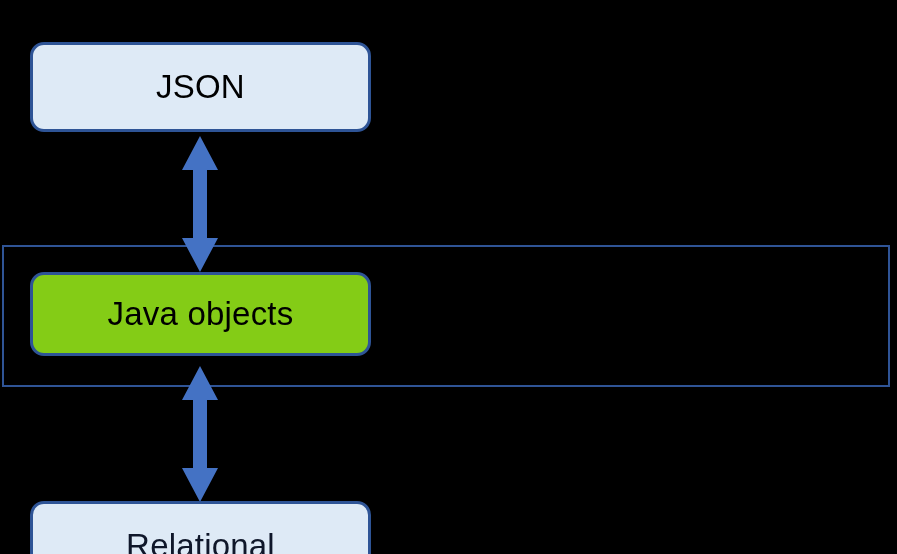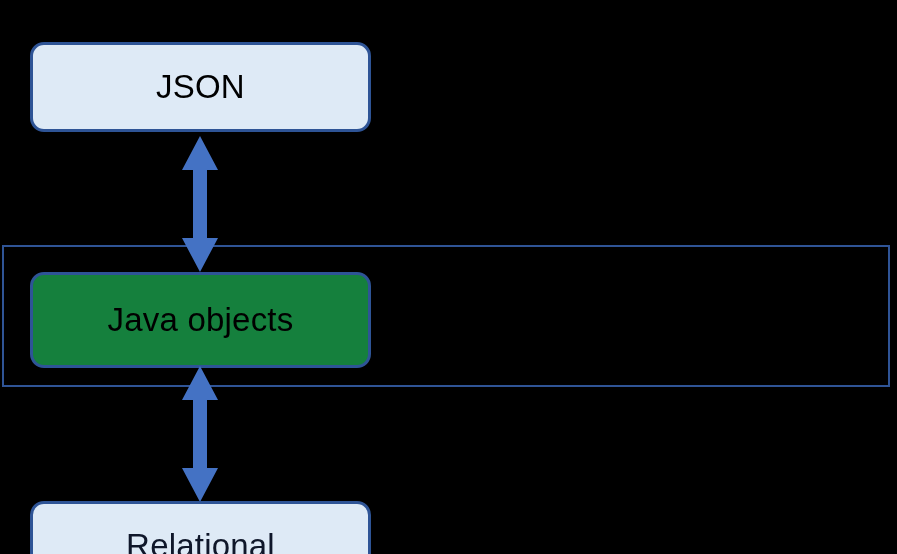--- a/index.html
+++ b/index.html
@@ -64,21 +64,21 @@
   <div class="node" id="node-json" style="left: 30px; top: 2px; width: 341px; height: 90px; background: rgb(222, 234, 246); border-color: rgb(46, 84, 150); color: rgb(0, 0, 0);">
     <span class="node-label">JSON</span>
   </div>
 
   <div class="arrow" id="connector-json-to-java" style="left: 182px; top: 96px;">
     <svg width="36" height="136" viewBox="0 0 36 136" xmlns="http://www.w3.org/2000/svg">
       <polygon class="arrow-shape" points="18,0 36,34 25,34 25,102 36,102 18,136 0,102 11,102 11,34 0,34" fill="#4472C4"></polygon>
     </svg>
   </div>
 
-  <div class="node" id="node-java-objects" style="left: 30px; top: 232px; width: 341px; height: 96px; background: #15803d; border-color: rgb(46, 84, 150); color: rgb(0, 0, 0);">
+  <div class="node" id="node-java-objects" style="left: 30px; top: 232px; width: 341px; height: 84px; background: #84cc16; border-color: rgb(46, 84, 150); color: rgb(0, 0, 0);">
     <span class="node-label">Java objects</span>
   </div>
 
   <div class="arrow" id="connector-java-to-relational" style="left: 182px; top: 326px;">
     <svg width="36" height="136" viewBox="0 0 36 136" xmlns="http://www.w3.org/2000/svg">
       <polygon class="arrow-shape" points="18,0 36,34 25,34 25,102 36,102 18,136 0,102 11,102 11,34 0,34" fill="#4472C4"></polygon>
     </svg>
   </div>
 
   <div class="node" id="node-relational" style="left: 30px; top: 461px; width: 341px; height: 90px; background: rgb(222, 234, 246); border-color: rgb(46, 84, 150); color: #0f172a;">

